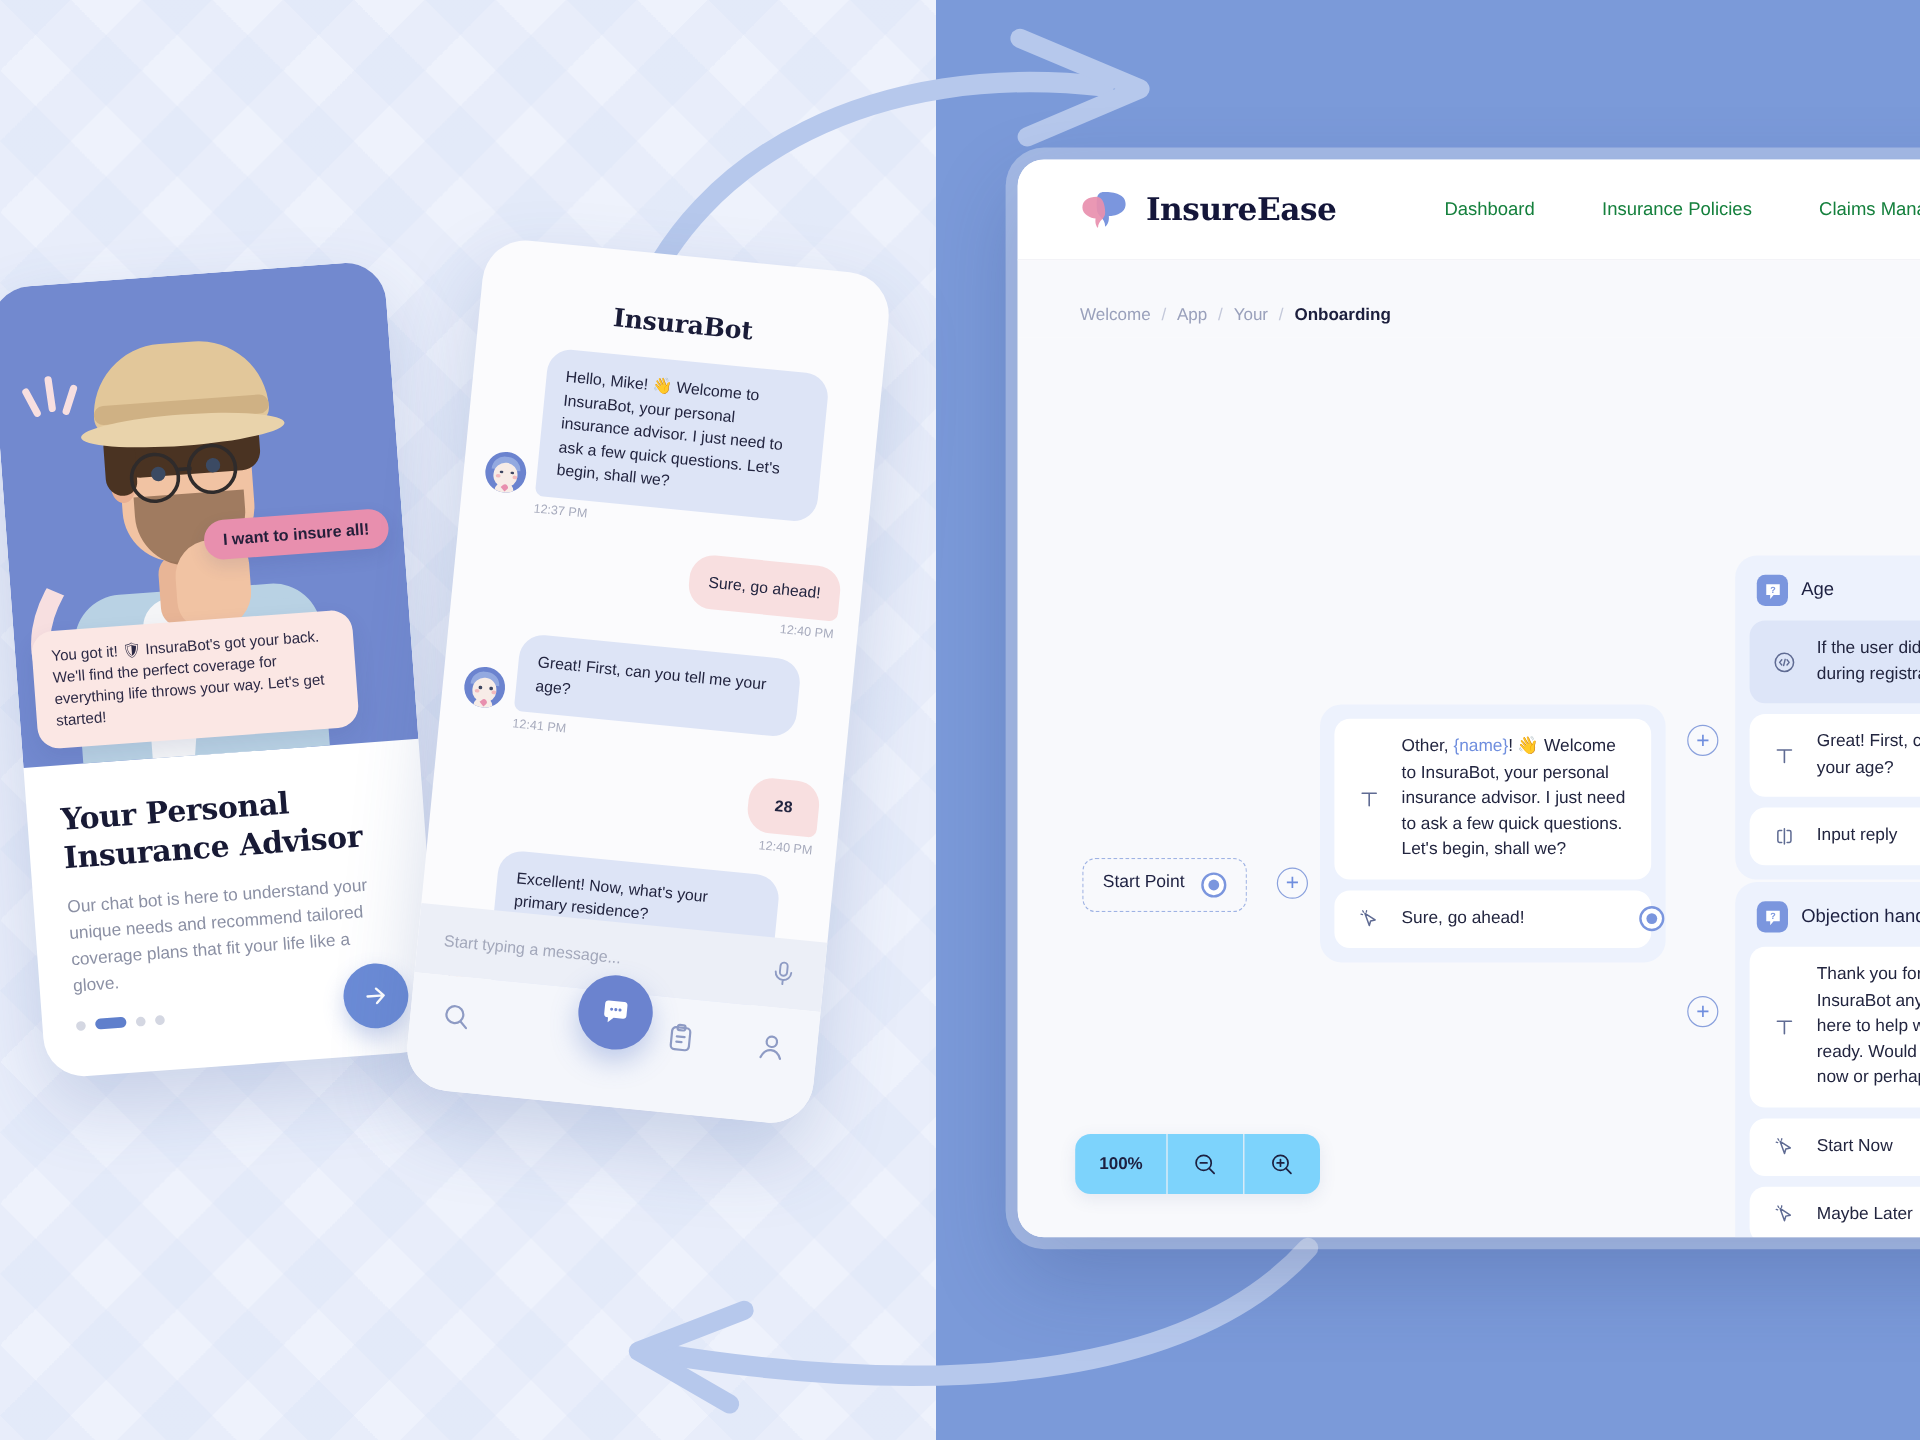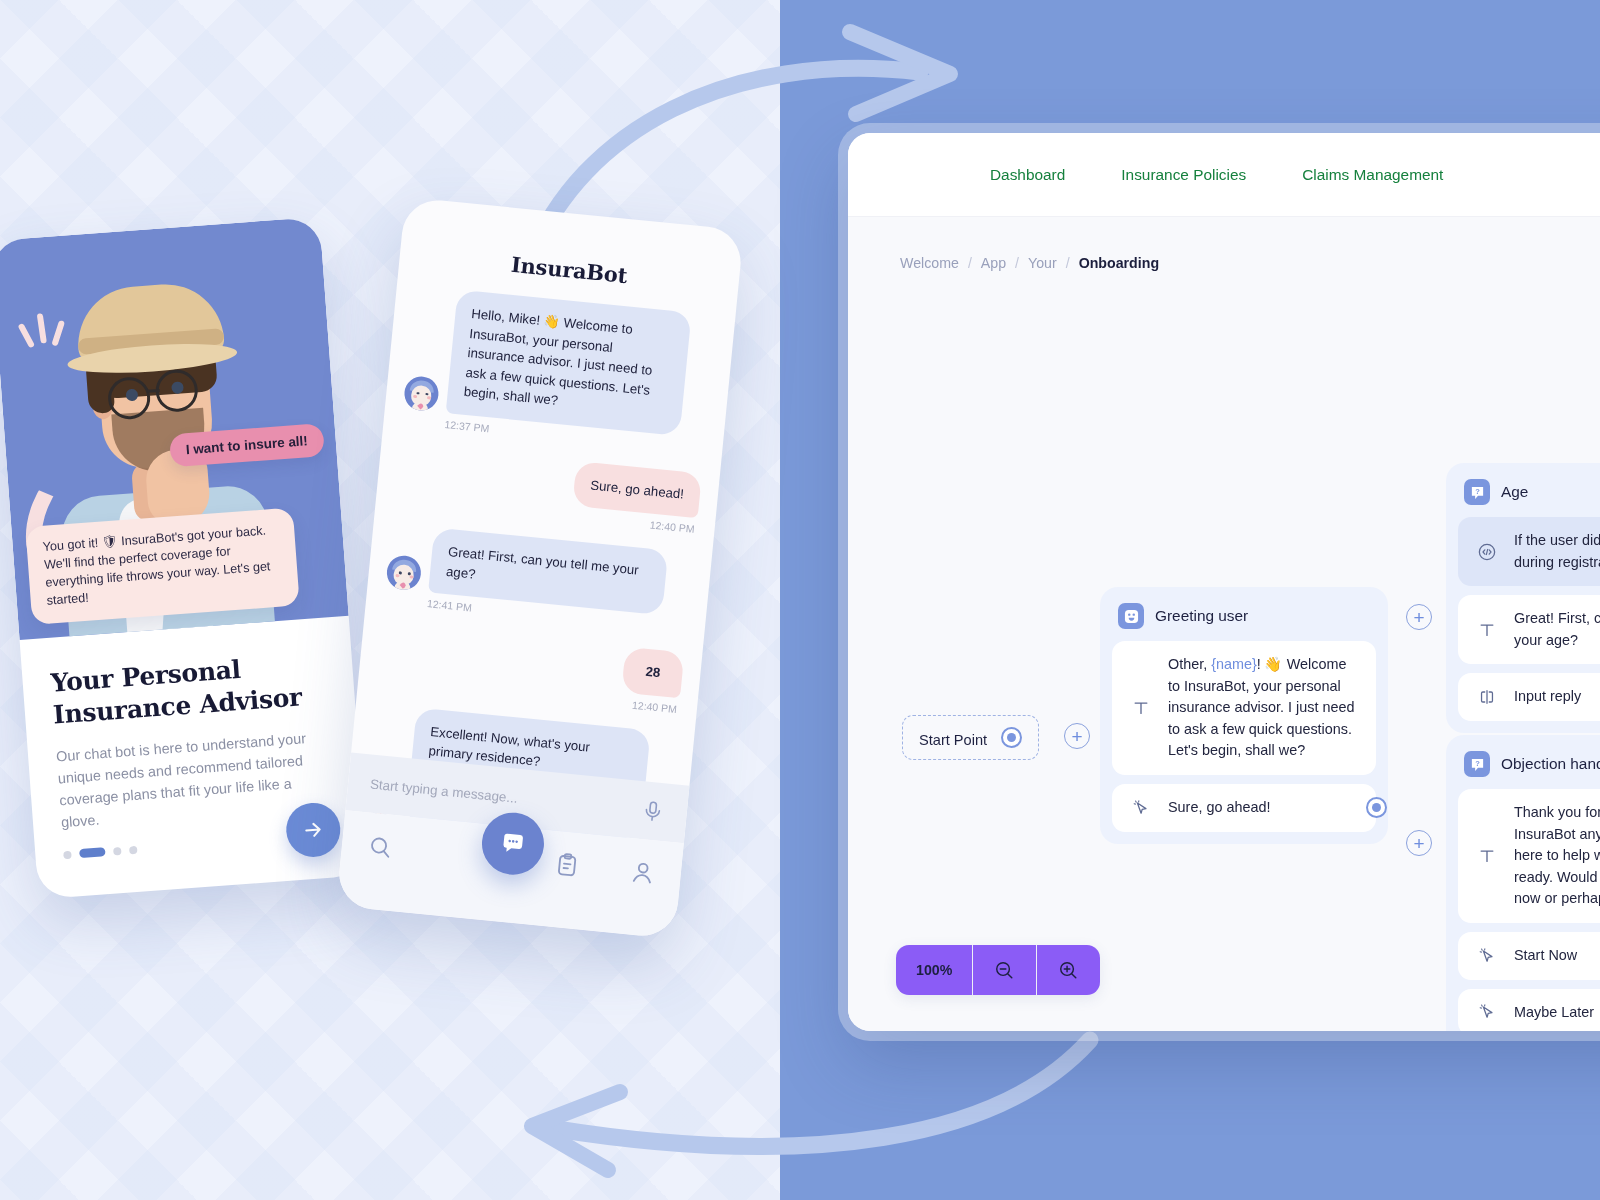--- a/index.html
+++ b/index.html
@@ -235,21 +235,21 @@
   .row-ico { flex:0 0 26px; display:flex; align-items:center; justify-content:center; color:#5f6b93;}
   .row-text { font-size: 14.4px; line-height: 1.5; color:#22253f; }
   .row-text .var { color:#6f8ede; }
 
   #node-greeting { left: 252px; top: 306px; width: 288px; }
   #node-age      { left: 598px; top: 182px; width: 288px; }
   #node-objection{ left: 598px; top: 454px; width: 288px; }
 
   #start-point {
     position:absolute; left: 54px; top: 434px;
-    display:flex; align-items:flex-end; gap: 14px;
+    display:flex; align-items:flex-start; gap: 14px;
     border: 1.6px dashed #9fb3e4; border-radius: 11px;
     padding: 11px 16px; background:#f8f9fc;
   }
   #start-point-label { font-size: 14.6px; color:#1d2040; }
 
   .port { width: 21px; height: 21px; border-radius:50%; border: 2px solid #7b96de;
           background:#fff; display:flex; align-items:center; justify-content:center; }
   .port::after { content:""; width: 9px; height: 9px; border-radius:50%; background:#7b96de; }
   .plus {
     position:absolute; width: 26px; height: 26px; border-radius:50%;
@@ -259,21 +259,21 @@
   }
   #plus-start { left: 216px; top: 442px; }
   #plus-mid   { left: 558px; top: 323px; }
   #plus-obj   { left: 558px; top: 549px; }
 
   #connectors { position:absolute; inset:0; pointer-events:none; }
 
   
   #zoom-ctl {
     position:absolute; left: 48px; bottom: 36px; height: 50px;
-    background:#8b5cf6; border-radius: 13px; display:flex; align-items:stretch;
+    background:#7dd3fc; border-radius: 13px; display:flex; align-items:stretch;
     box-shadow: 0 4px 14px rgba(60,80,140,.10);
   }
   .zc-cell { display:flex; align-items:center; justify-content:center; padding: 0 20px; cursor:pointer;}
   .zc-cell + .zc-cell { border-left: 1px solid #eef0f6; }
   #zoom-level { font-size: 14.2px; color:#1d2040; font-weight:600; }
 </style>
 </head>
 <body>
 
 <div id="left-bg"></div>
@@ -438,20 +438,27 @@
       <circle cx="9" cy="10" r="1.1" fill="#6b83cf"></circle>
       <circle cx="12" cy="10" r="1.1" fill="#6b83cf"></circle>
       <circle cx="15" cy="10" r="1.1" fill="#6b83cf"></circle>
     </svg>
   </div>
 </div>
 
 <div id="browser">
 
   <div id="browser-header">
+    <div id="brand">
+      <svg width="42" height="38" viewBox="0 0 42 38">
+        <path d="M20 4c9 0 18 2 18 10s-9 10-14 10c0 0 1 6-3 9 0-8-7-8-7-15S13 4 20 4z" fill="#7b96de"></path>
+        <path d="M14 8c-7 0-12 3-12 9s7 9 11 9c0 0-1 5 2 8 0-7 6-7 6-13S19 8 14 8z" fill="#e88fae" opacity=".92"></path>
+      </svg>
+      <span id="brand-name">InsureEase</span>
+    </div>
     <nav id="nav">
       <span class="nav-item">Dashboard</span>
       <span class="nav-item">Insurance Policies</span>
       <span class="nav-item">Claims Management</span>
     </nav>
   </div>
 
   <div id="breadcrumb-bar">
     <div id="breadcrumb">
       <span class="crumb">Welcome</span>
@@ -481,31 +488,20 @@
       <path d="M588 557 L 597 562 L 588 567" stroke="#7c85a8" stroke-width="1.3" fill="none" stroke-linecap="round" stroke-linejoin="round"></path>
     </svg>
 
     <div id="start-point">
       <span id="start-point-label">Start Point</span>
       <span class="port"></span>
     </div>
     <div class="plus" id="plus-start">+</div>
 
     <div class="node-group" id="node-greeting">
-      <div class="node-head">
-        <span class="node-ico">
-          <svg width="15" height="15" viewBox="0 0 16 16">
-              <rect x="1" y="1" width="14" height="14" rx="4" fill="#fff"></rect>
-              <circle cx="5.6" cy="6" r="1.3" fill="#7b96de"></circle>
-              <circle cx="10.4" cy="6" r="1.3" fill="#7b96de"></circle>
-              <path d="M5 9.4h6a3 3 0 01-6 0z" fill="#7b96de"></path>
-            </svg>
-        </span>
-        <span class="node-title">Greeting user</span>
-      </div>
 
       <div class="row">
         <span class="row-ico">
           <svg width="18" height="18" viewBox="0 0 20 20" fill="none">
               <path d="M3.5 4.5h13M10 4.5V16" stroke="currentColor" stroke-width="1.5" stroke-linecap="round"></path>
             </svg>
         </span>
         <span class="row-text"><span>Other, </span><span class="var">{name}</span><span>! 👋 Welcome to InsuraBot, your personal insurance advisor. I just need to ask a few quick questions. Let's begin, shall we?</span></span>
       </div>
 

